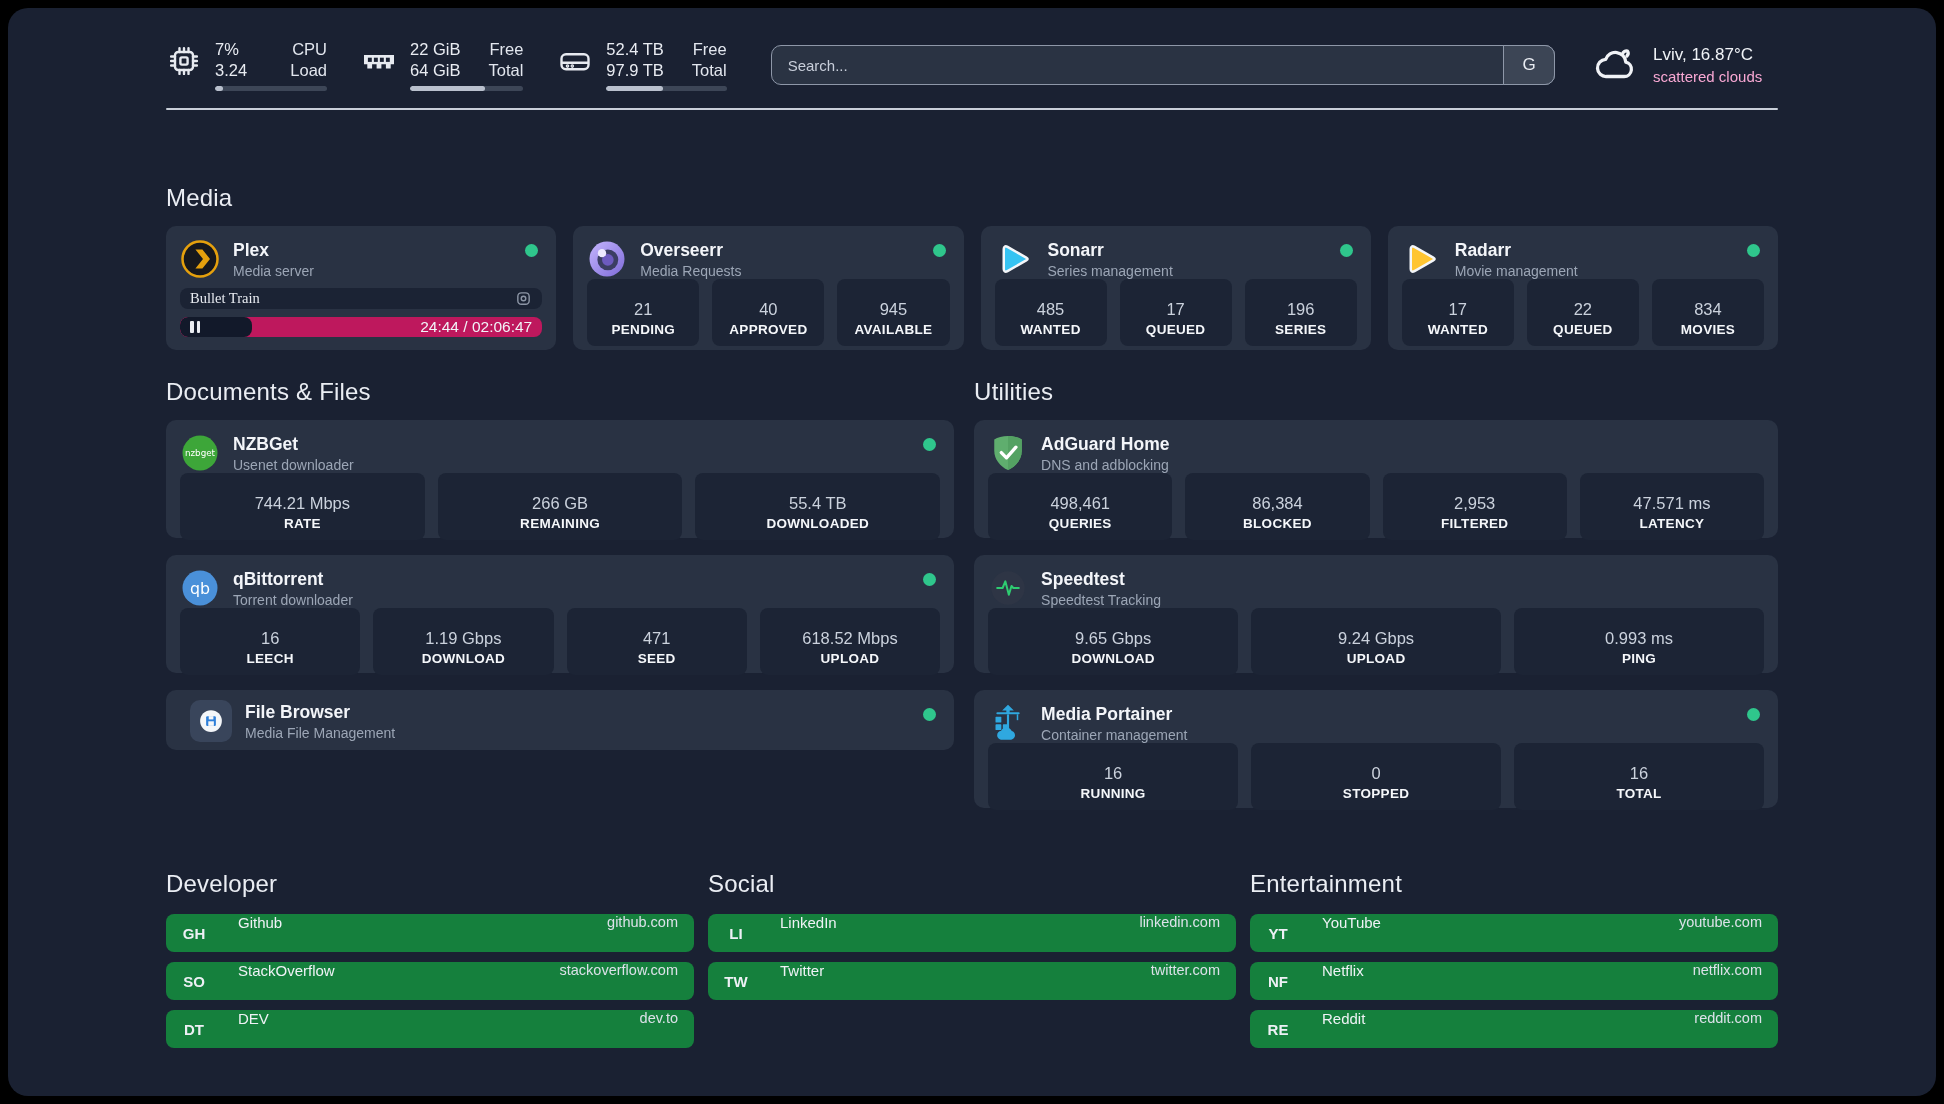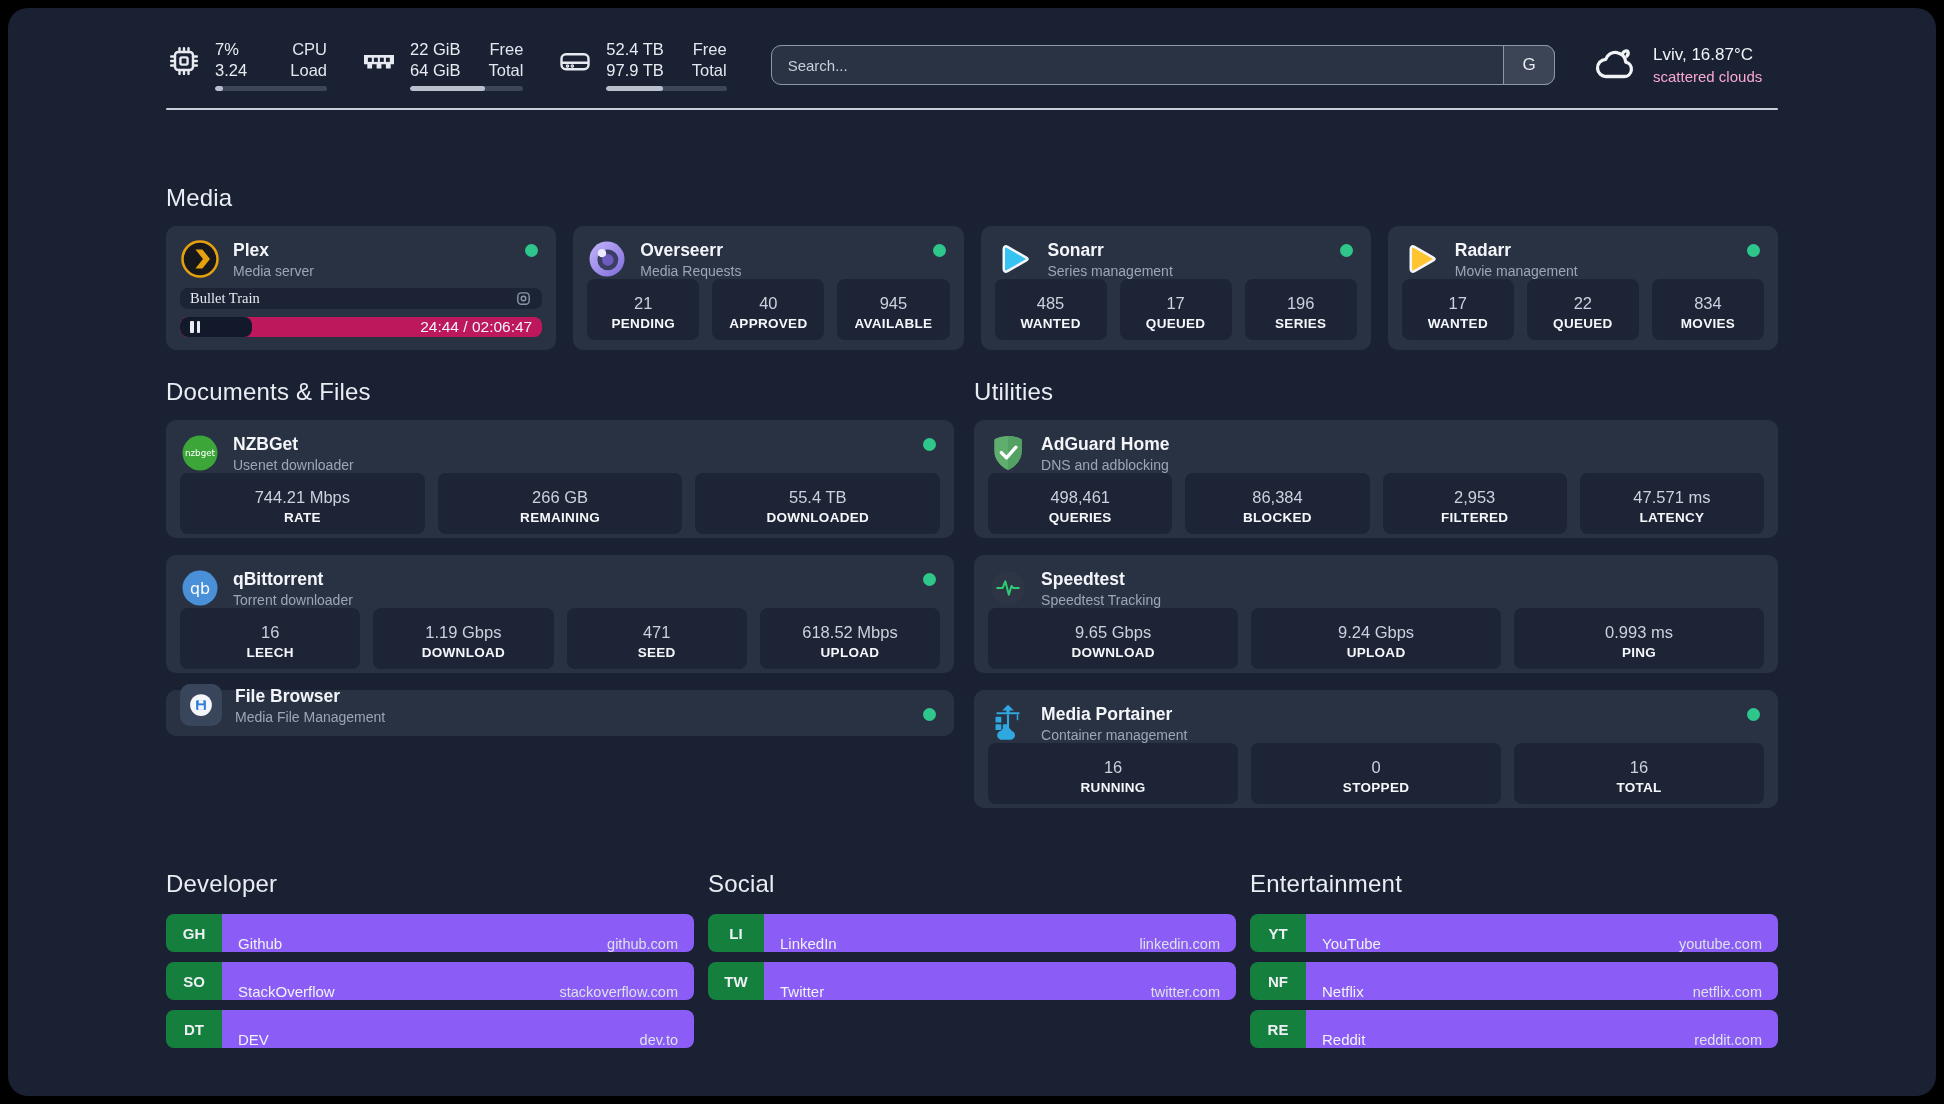--- a/index.html
+++ b/index.html
@@ -52,34 +52,34 @@
   .media-section{margin-top:74px;}
   .grid4{display:grid;grid-template-columns:repeat(4,1fr);gap:17px;margin-top:14px;}
 
   .card{
     background:#293243;border-radius:10px;position:relative;
     padding:13px 14px;box-sizing:border-box;cursor:pointer;
     display:flex;flex-direction:column;
   }
   .card.h-media{height:124px;}
   .card.h-stats{height:118px;}
-  .card.h-slim{height:46px;padding:10px 14px;justify-content:flex-end;}
+  .card.h-slim{height:60px;padding:10px 24px;justify-content:flex-start;}
   .card-head{display:flex;align-items:center;gap:13px;}
   .app-icon{width:40px;height:40px;flex:0 0 auto;display:block;}
   .app-icon svg{width:100%;height:100%;display:block;}
   .icon-tile{width:42px;height:42px;border-radius:10px;background:#39455B;display:flex;align-items:center;justify-content:center;}
   .icon-tile svg{width:36px;height:36px;}
   .app-name{font-size:17.5px;font-weight:600;color:#F3F5F9;line-height:1.2;}
   .app-desc{font-size:14px;color:#9CA6B6;margin-top:2px;}
   .status-dot{position:absolute;top:18px;right:18px;width:13px;height:13px;border-radius:50%;background:#2FC68C;}
 
   .stats{display:grid;gap:13px;margin-top:auto;}
   .stats.c3{grid-template-columns:repeat(3,1fr);}
   .stats.c4{grid-template-columns:repeat(4,1fr);}
-  .tile{background:#1C2435;border-radius:8px;text-align:center;padding:14px 4px 9px;}
+  .tile{background:#1C2435;border-radius:8px;text-align:center;padding:20px 4px 9px;}
   .tile-value{font-size:16.5px;color:#CBD2DD;line-height:1.25;}
   .tile-label{font-size:13.5px;font-weight:700;color:#F5F7FA;letter-spacing:.3px;margin-top:2px;}
 
   
   .np-pill{
     margin-top:9px;height:28px;background:#1B2334;border-radius:8px;
     display:flex;align-items:center;padding:0 10px;gap:8px;
   }
   .np-title{font-size:14.5px;color:#E8EBF1;flex:1;white-space:nowrap;overflow:hidden;text-overflow:ellipsis;font-family:Liberation Serif, serif;}
   .np-display-icon{width:17px;height:17px;color:#8D96A6;flex:0 0 auto;}
@@ -101,22 +101,22 @@
   
   .links-grid{display:grid;grid-template-columns:repeat(3,1fr);gap:14px;margin-top:62px;}
   .link-rows{display:flex;flex-direction:column;gap:10px;margin-top:16px;}
   .link-row{display:flex;height:38px;cursor:pointer;}
   .link-abbr{
     width:56px;flex:0 0 auto;background:#15803d;border-radius:8px 0 0 8px;
     display:flex;align-items:center;justify-content:center;
     font-size:15px;font-weight:600;color:#EDF0F5;
   }
   .link-bar{
-    flex:1;background:#8b5cf6;border-radius:0 8px 8px 0;
-    display:flex;align-items:flex-end;padding:0 16px;gap:10px;min-width:0;
+    flex:1;background:#15803d;border-radius:0 8px 8px 0;
+    display:flex;align-items:flex-start;padding:0 16px;gap:10px;min-width:0;
   }
   .link-name{font-size:15px;color:#EFF2F6;}
   .link-url{margin-left:auto;font-size:14.5px;color:#DCE1E9;}
 </style>
 </head>
 <body>
 
 <div class="page">
   <div class="container">
 

